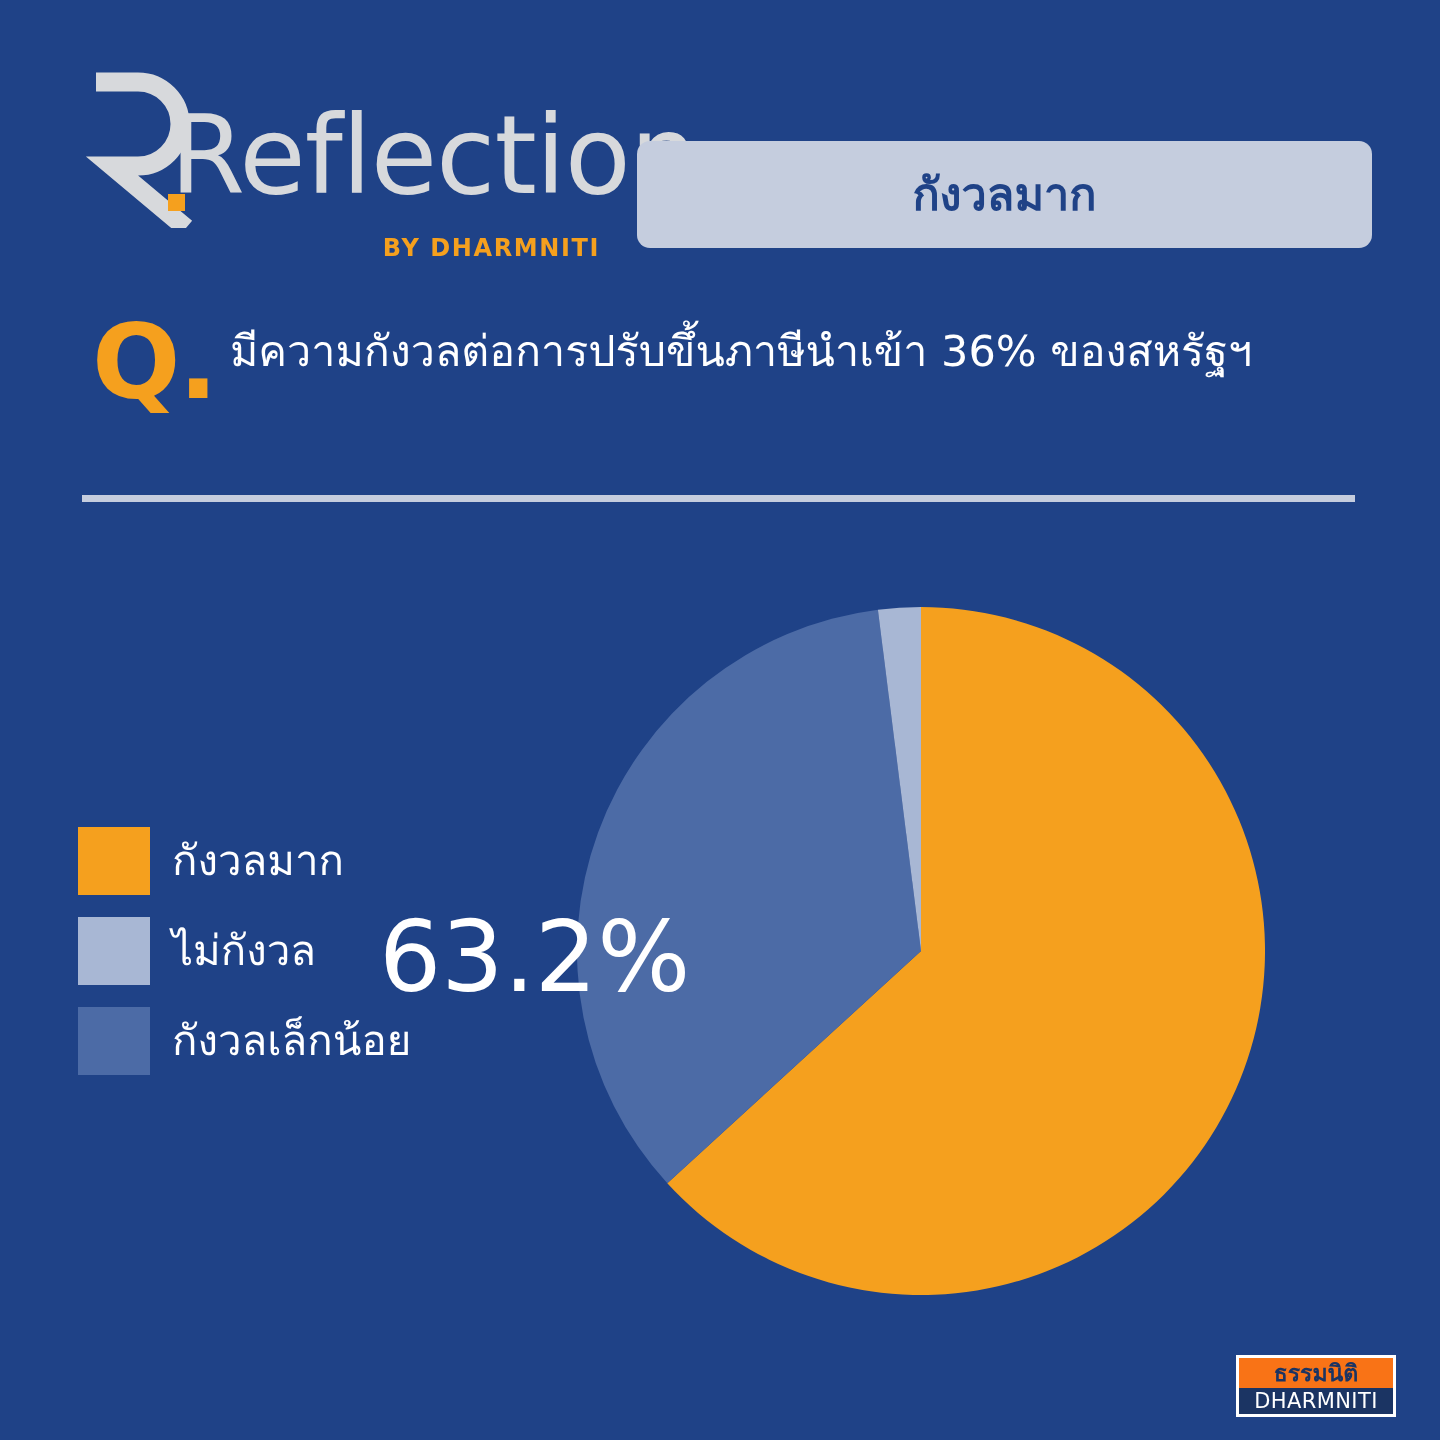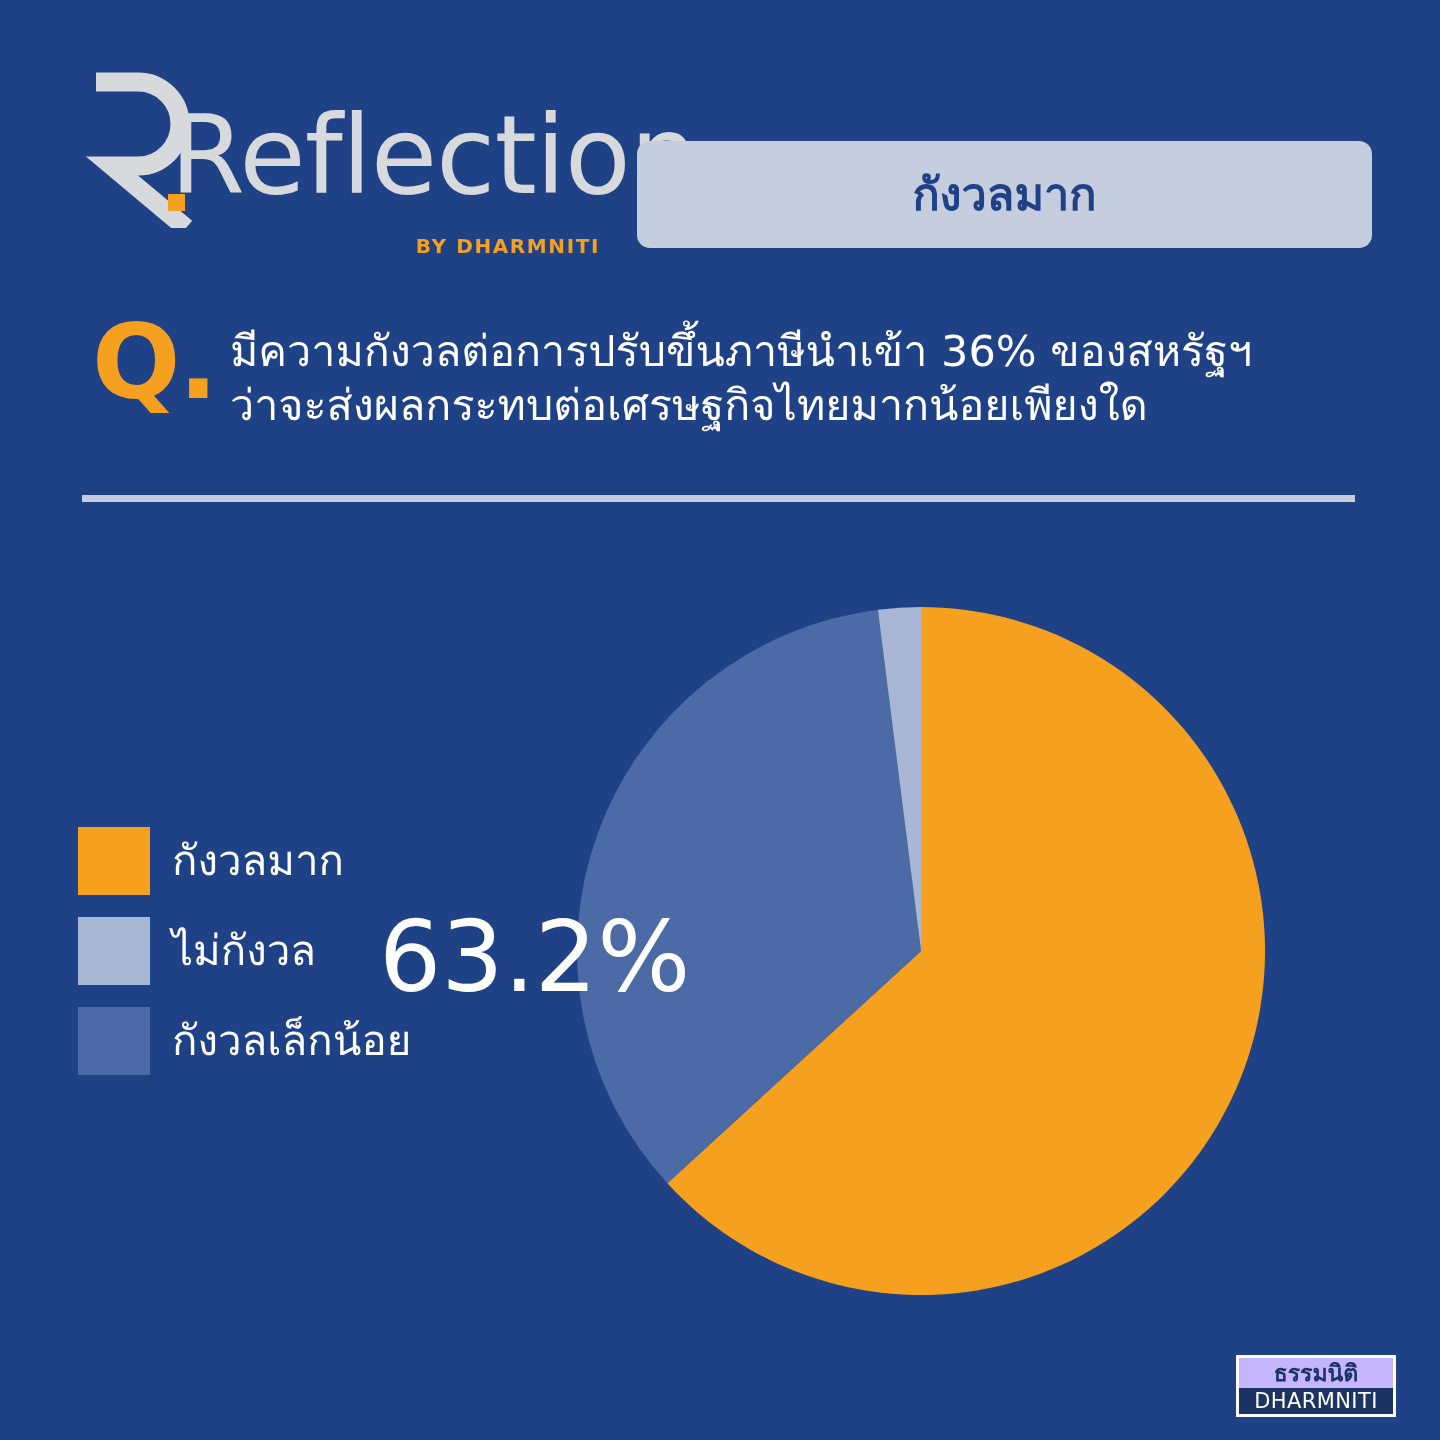--- a/index.html
+++ b/index.html
@@ -63,21 +63,21 @@
     left: 86px;
     top: 126px;
     width: 17px;
     height: 17px;
     background: #f5a01e;
   }
   .logo-byline {
     position: absolute;
     right: 12px;
     top: 166px;
-    font-size: 20px;
+    font-size: 24px;
     font-weight: 700;
     letter-spacing: 1.6px;
     color: #f5a01e;
     white-space: nowrap;
     margin-left: 20px;
   }
 
   
   .header-badge {
     position: absolute;
@@ -196,21 +196,21 @@
     top: 1355px;
     width: 160px;
     height: 62px;
     border: 3px solid #ffffff;
     background: #1b3463;
     display: flex;
     flex-direction: column;
   }
   .watermark-th {
     flex: 0 0 30px;
-    background: #c4b5fd;
+    background: #f97316;
     color: #1b3463;
     font-size: 23px;
     font-weight: 600;
     display: flex;
     align-items: center;
     justify-content: center;
     line-height: 1;
   }
   .watermark-en {
     flex: 1 1 auto;
@@ -241,21 +241,20 @@
   </div>
 
   <div class="header-badge">
     <span class="header-badge-label">กังวลมาก</span>
   </div>
 
   <div class="question-row">
     <span class="question-mark">Q.</span>
     <div class="question-lines">
       <div class="question-line">มีความกังวลต่อการปรับขึ้นภาษีนำเข้า 36% ของสหรัฐฯ</div>
-      <div class="question-line">ว่าจะส่งผลกระทบต่อเศรษฐกิจไทยมากน้อยเพียงใด</div>
     </div>
   </div>
 
   <div class="divider"></div>
 
   <div class="legend">
     <div class="legend-item">
       <span class="legend-swatch" style="background:#f5a01e"></span>
       <span class="legend-label">กังวลมาก</span>
     </div>

